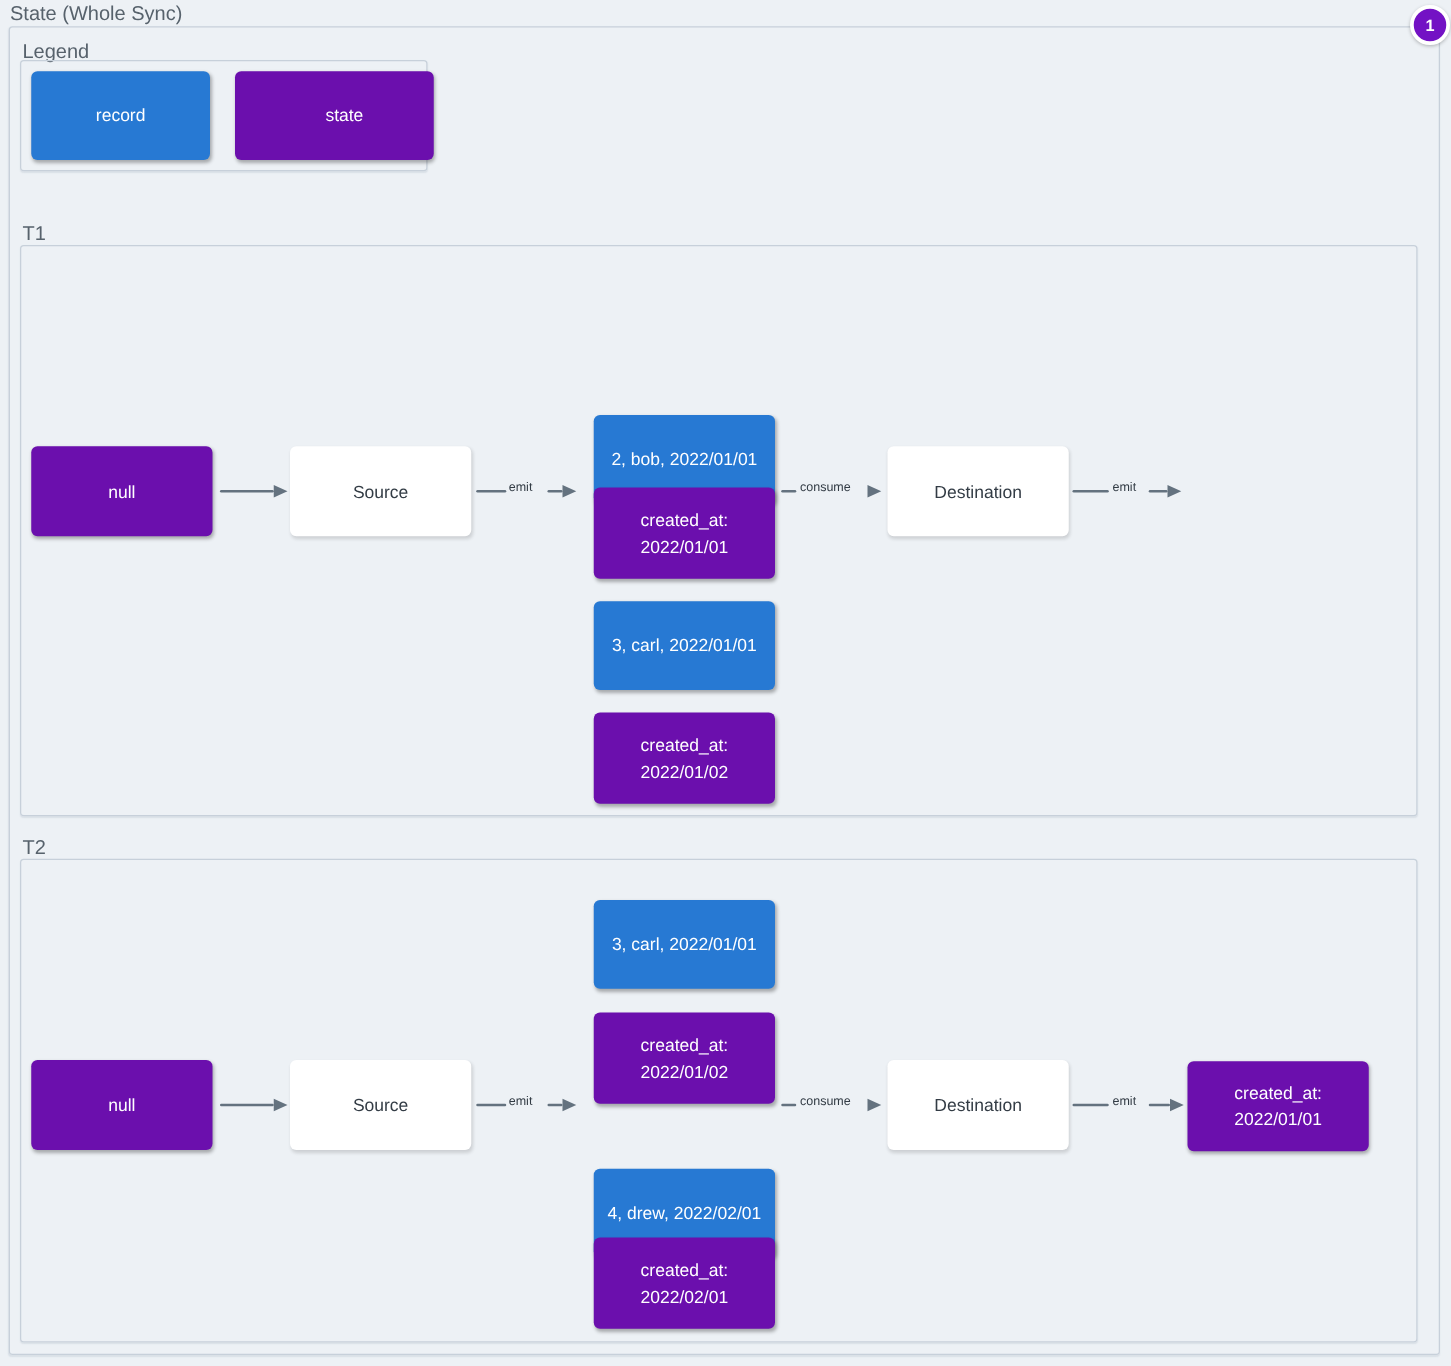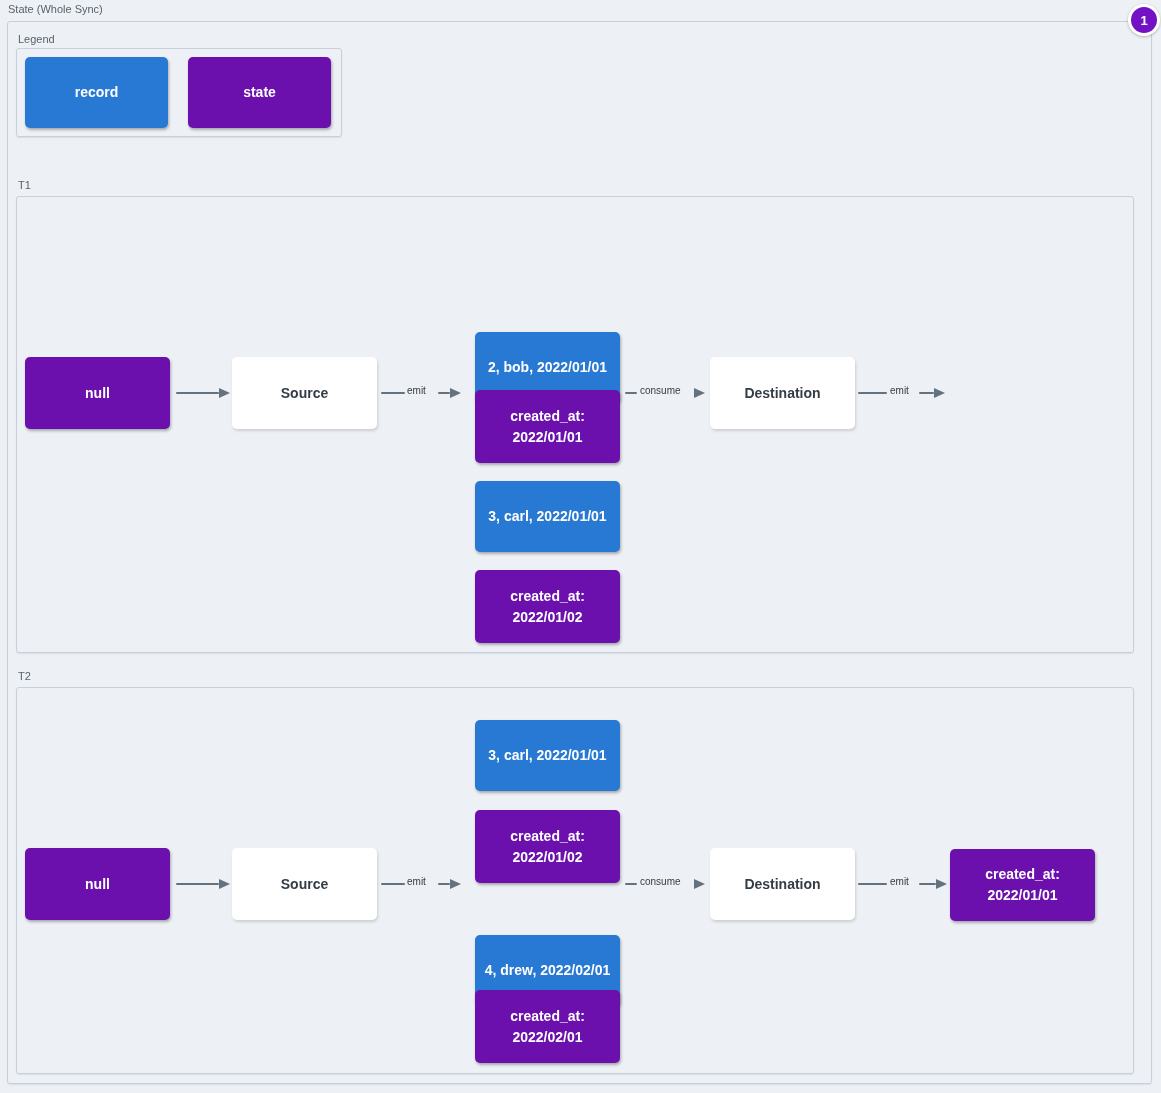--- a/index.html
+++ b/index.html
@@ -14,26 +14,26 @@
   html,body{margin:0;padding:0;background:var(--bg);}
   #canvas{
     position:relative;width:1161px;height:1093px;background:var(--bg);
     font-family:"Liberation Sans",sans-serif;overflow:hidden;
   }
   .cluster{
     position:absolute;border:1px solid var(--border);border-radius:3px;
     background:transparent;box-shadow:0 1px 1px rgba(180,192,204,.35);
   }
   .cluster-label{
-    position:absolute;font-size:11px;color:var(--clusterlabel);white-space:nowrap;
+    position:absolute;font-size:16px;color:var(--clusterlabel);white-space:nowrap;
   }
   .node{
     position:absolute;display:flex;flex-direction:column;align-items:center;
     justify-content:center;border-radius:5px;font-size:14px;line-height:21px;
-    text-align:center;white-space:nowrap;font-weight:bold;
+    text-align:center;white-space:nowrap;
   }
   .node .l{display:block;}
   .record{background:var(--record);color:#fff;box-shadow:1px 2px 3px rgba(0,0,0,.30);}
   .state{background:var(--state);color:#fff;box-shadow:1px 2px 3px rgba(0,0,0,.30);}
   .plain{background:#fff;color:var(--darktext);box-shadow:1px 2px 3px rgba(0,0,0,.14);}
   .eline{position:absolute;height:2px;background:var(--edge);border-radius:1px;}
   .ehead{
     position:absolute;width:0;height:0;
     border-left:11px solid var(--edge);
     border-top:5px solid transparent;border-bottom:5px solid transparent;
@@ -56,21 +56,21 @@
   <div class="cluster-label" style="left:8px;top:3px;">State (Whole Sync)</div>
   <div class="cluster" style="left:7px;top:21px;width:1143px;height:1061px;"></div>
 
   <div class="badge">1</div>
 
   <div class="cluster-label" style="left:18px;top:33px;">Legend</div>
   <div class="cluster" style="left:16px;top:48px;width:324px;height:87px;"></div>
   <div class="node record" style="left:25px;top:57px;width:143px;height:71px;">
     <span class="l">record</span>
   </div>
-  <div class="node state" style="left:188px;top:57px;width:143px;height:71px;">
+  <div class="node state" style="left:188px;top:57px;width:143px;height:71px;padding-left:16px;">
     <span class="l">state</span>
   </div>
 
   <div class="cluster-label" style="left:18px;top:179px;">T1</div>
   <div class="cluster" style="left:16px;top:196px;width:1116px;height:455px;"></div>
 
   <div class="node state" style="left:25px;top:357px;width:145px;height:72px;">
     <span class="l">null</span>
   </div>
   <div class="node plain" style="left:232px;top:357px;width:145px;height:72px;">

